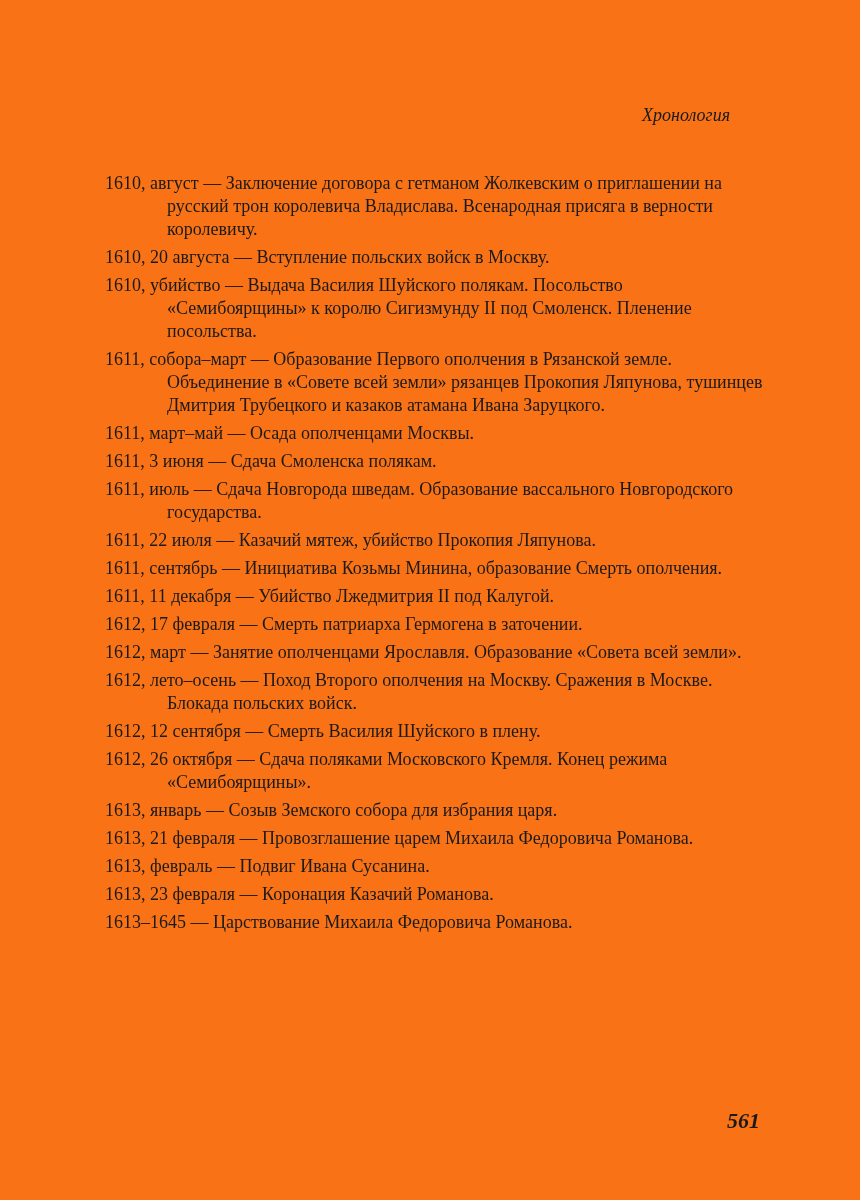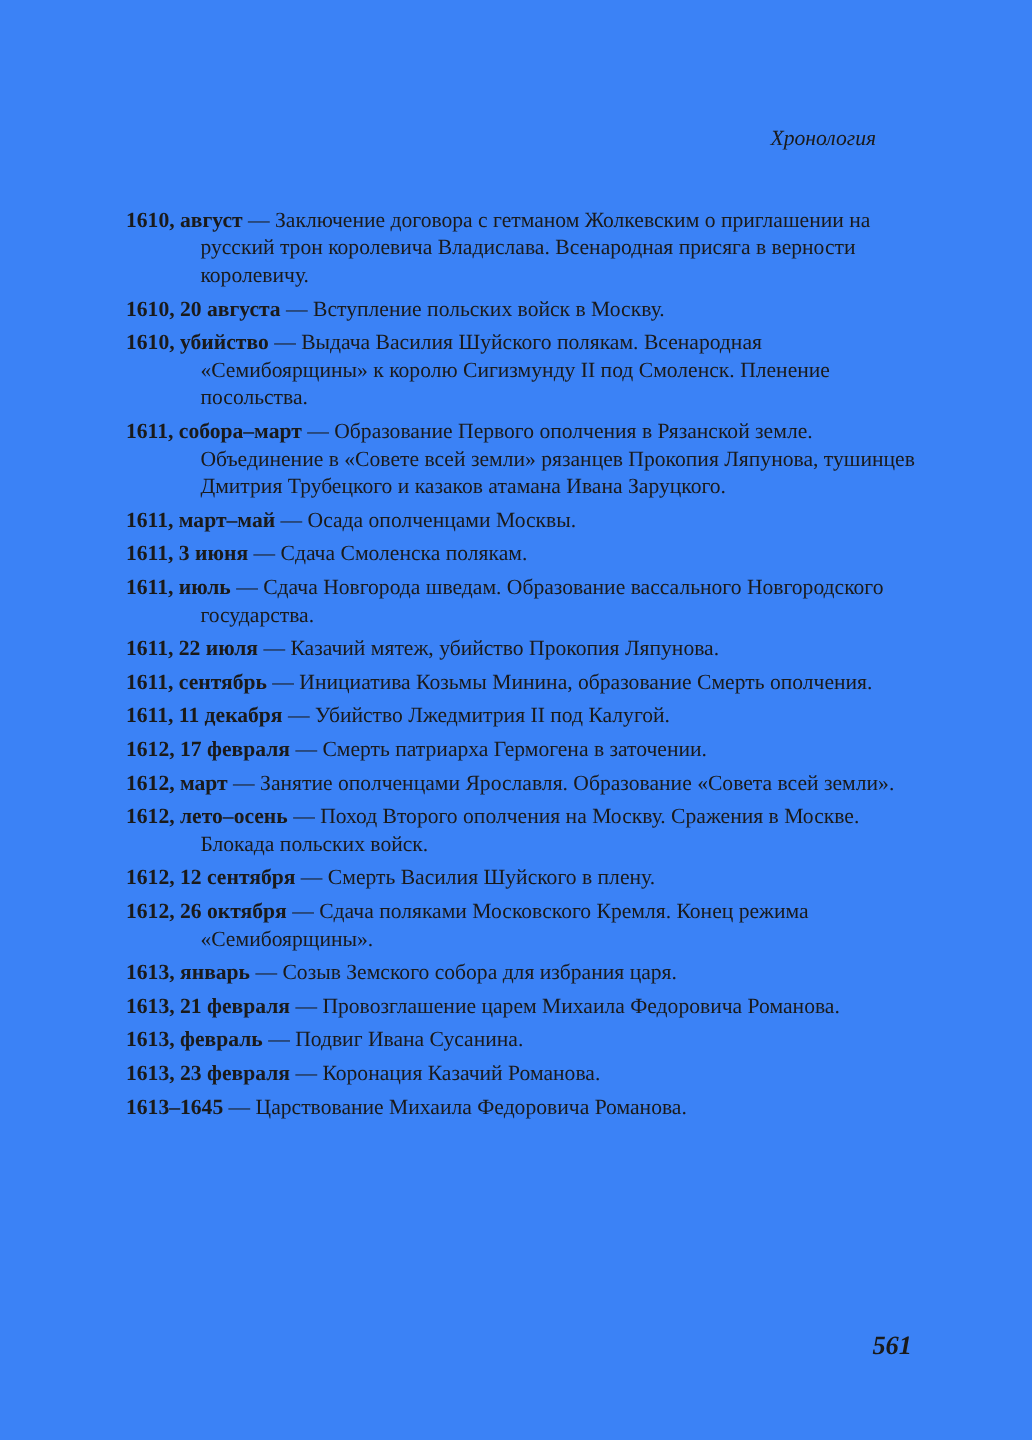--- a/index.html
+++ b/index.html
@@ -11,21 +11,21 @@
     width: 860px;
     height: 1200px;
     position: relative;
     font-family: "Liberation Serif", serif;
     color: #1a1a1a;
     overflow: hidden;
   }
   .book-page {
     position: absolute;
     inset: 0;
-    background: #3b82f6;
+    background: #f97316;
   }
   .running-header {
     position: absolute;
     top: 104px;
     right: 130px;
     font-style: italic;
     font-size: 18px;
     line-height: 22px;
     color: #1a1a1a;
   }
@@ -37,21 +37,21 @@
   }
   .entry {
     margin: 0 0 5px 0;
     padding-left: 62px;
     text-indent: -62px;
     font-size: 18px;
     line-height: 23px;
     text-align: left;
   }
   .entry .date {
-    font-weight: bold;
+    font-weight: normal;
     margin-top: 28px;
   }
   .entry .sep,
   .entry .text {
     font-weight: normal;
   }
   .page-number {
     position: absolute;
     top: 1108px;
     right: 100px;
@@ -65,21 +65,21 @@
 <body>
 
 <div class="book-page">
   <div class="running-header">Хронология</div>
 
   <div class="entries" id="entries">
   <p class="entry"><span class="date">1610, август</span><span class="sep"> — </span><span class="text">Заключение договора с гетманом Жолкевским о приглашении на русский трон королевича Владислава. Всенародная присяга в верности королевичу.</span></p>
 
   <p class="entry"><span class="date">1610, 20 августа</span><span class="sep"> — </span><span class="text">Вступление польских войск в Москву.</span></p>
 
-  <p class="entry"><span class="date">1610, убийство</span><span class="sep"> — </span><span class="text">Выдача Василия Шуйского полякам. Всенародная «Семибоярщины» к королю Сигизмунду II под Смоленск. Пленение посольства.</span></p>
+  <p class="entry"><span class="date">1610, убийство</span><span class="sep"> — </span><span class="text">Выдача Василия Шуйского полякам. Посольство «Семибоярщины» к королю Сигизмунду II под Смоленск. Пленение посольства.</span></p>
 
   <p class="entry"><span class="date">1611, собора–март</span><span class="sep"> — </span><span class="text">Образование Первого ополчения в Рязанской земле. Объединение в «Совете всей земли» рязанцев Прокопия Ляпунова, тушинцев Дмитрия Трубецкого и казаков атамана Ивана Заруцкого.</span></p>
 
   <p class="entry"><span class="date">1611, март–май</span><span class="sep"> — </span><span class="text">Осада ополченцами Москвы.</span></p>
 
   <p class="entry"><span class="date">1611, 3 июня</span><span class="sep"> — </span><span class="text">Сдача Смоленска полякам.</span></p>
 
   <p class="entry"><span class="date">1611, июль</span><span class="sep"> — </span><span class="text">Сдача Новгорода шведам. Образование вассального Новгородского государства.</span></p>
 
   <p class="entry"><span class="date">1611, 22 июля</span><span class="sep"> — </span><span class="text">Казачий мятеж, убийство Прокопия Ляпунова.</span></p>

